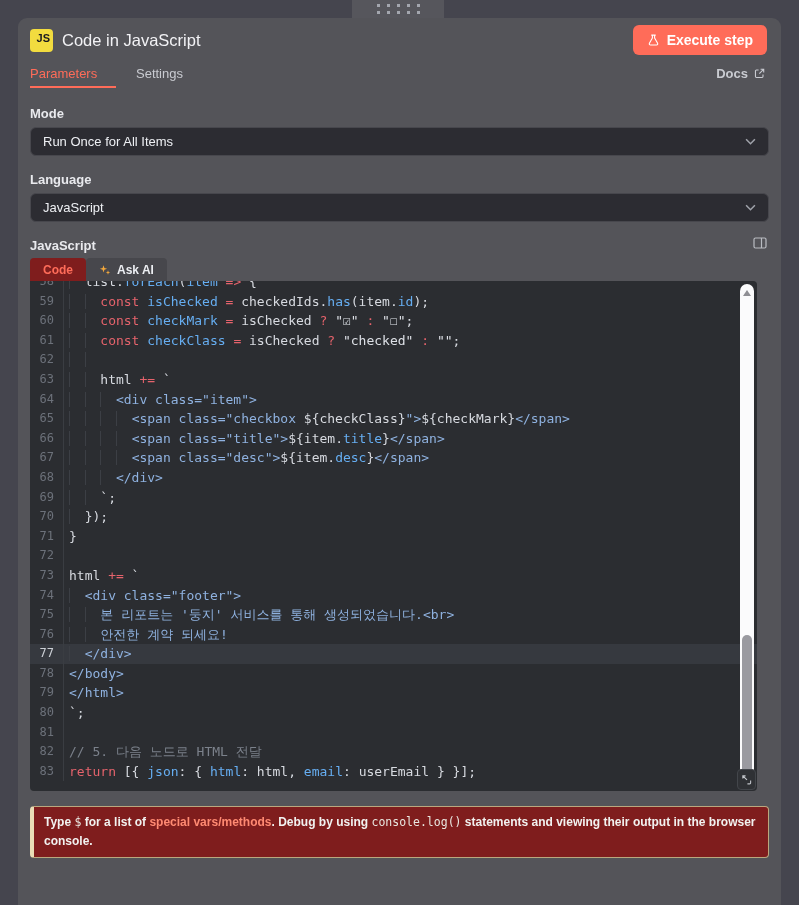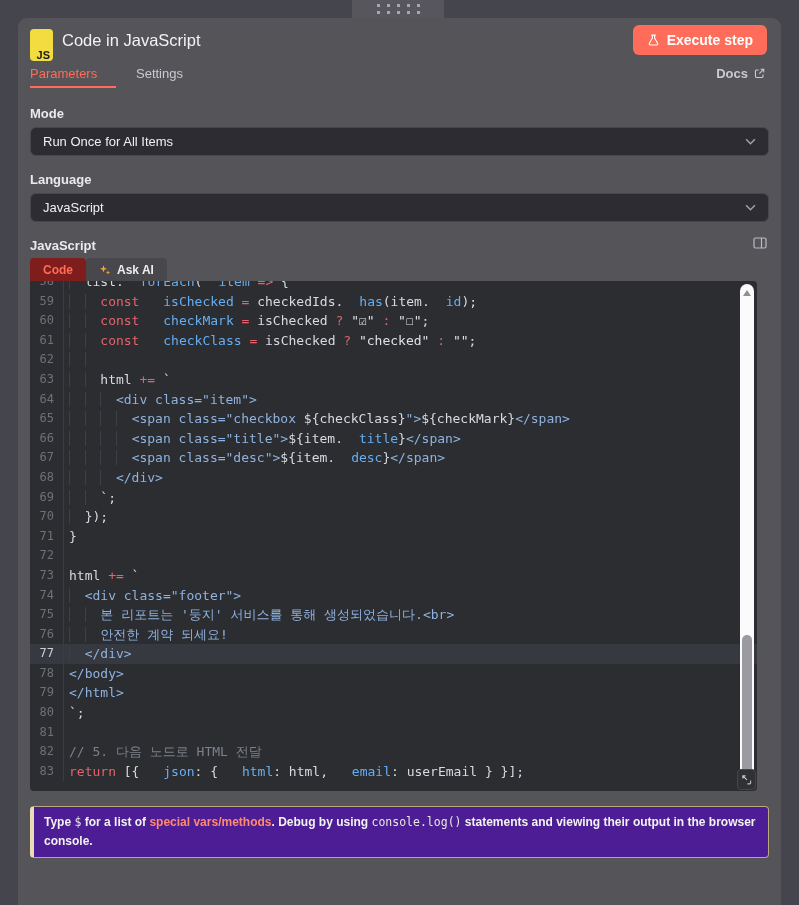--- a/index.html
+++ b/index.html
@@ -21,25 +21,25 @@
   .dot { width:3px; height:3px; background:#a3a6ae; }
 
   
   .panel {
     position:absolute; left:18px; top:18px; width:763px; height:887px;
     background:#545459; border-radius:9px 9px 0 0;
   }
 
   
   .js-badge {
-    position:absolute; left:12px; top:11px; width:23px; height:32px;
+    position:absolute; left:12px; top:11px; width:23px; height:23px;
     background:#f2dc3f; border-radius:4px; color:#1a1a1f;
     font-size:11px; font-weight:bold;
     display:flex; align-items:flex-end; justify-content:flex-end;
-    padding:0 3px 0 0;
+    padding:0 3px 8px 0;
   }
   .node-title { position:absolute; left:44px; top:13px; font-size:16.5px; font-weight:normal; color:#f2f2f5; }
   .exec-btn {
     position:absolute; right:14px; top:7px; height:30px;
     background:#ff6c59; border:none; border-radius:6px;
     color:#fff; font-size:14px; font-weight:600; font-family:inherit;
     display:flex; align-items:center; gap:7px; padding:0 14px; cursor:pointer;
   }
 
   
@@ -80,41 +80,41 @@
   .code-lines { transform:translateY(-9px); }
   .code-row { display:flex; height:19.6px; line-height:19.6px; white-space:pre; }
   .code-row.active { background:#36393f; }
   .ln { flex:0 0 34px; width:34px; text-align:right; padding-right:9px;
         color:#6c717a; font-size:12px; border-right:1px solid #3a3d42; }
   .code-row.active .ln { color:#ccd0d6; }
   .lc { padding-left:5px; color:#d7dae0; }
   .iguide { box-shadow:inset 1px 0 0 #3c3f45; }
   .tk-pl { color:#d7dae0; }
   .tk-kw { color:#e5636c; }
-  .tk-def { color:#66aef2;margin-left:16px; }
+  .tk-def { color:#66aef2; }
   .tk-str { color:#dde0e6; }
   .tk-tpl { color:#8fb2e0; }
   .tk-cm { color:#7b818b; }
 
   
   .sb-track { position:absolute; top:3px; bottom:3px; right:3px; width:14px;
               background:#fbfbfc; border-radius:7px; }
   .sb-up { position:absolute; top:6px; left:3px; width:0; height:0;
            border-left:4px solid transparent; border-right:4px solid transparent;
            border-bottom:6px solid #8f8f94; cursor:pointer; }
   .sb-thumb { position:absolute; left:2px; bottom:3px; width:10px; height:150px;
               background:#9a9aa0; border-radius:5px; cursor:pointer; }
   .expand-btn { position:absolute; right:1px; bottom:1px; width:19px; height:21px;
                 background:#2f3135; border:1px solid #43464b; border-radius:4px;
                 display:flex; align-items:center; justify-content:center; cursor:pointer; z-index:5; }
 
   
   .hint {
     position:absolute; left:12px; right:12px; top:788px;
-    background:#4c1d95; border:1px solid #baa87f; border-left:4px solid #e9ddb6;
+    background:#7f1d1d; border:1px solid #baa87f; border-left:4px solid #e9ddb6;
     border-radius:4px; padding:6px 10px 7px;
     font-size:12px; font-weight:600; line-height:1.55; color:#f2f2f0;
   }
   .hint-link { color:#ff8a72; font-weight:bold; cursor:pointer; }
   .hint-code { font-family:"DejaVu Sans Mono", monospace; font-weight:normal; font-size:11.5px; color:#e9e7e0; }
 
   svg { display:block; }
 </style>
 </head>
 <body>

